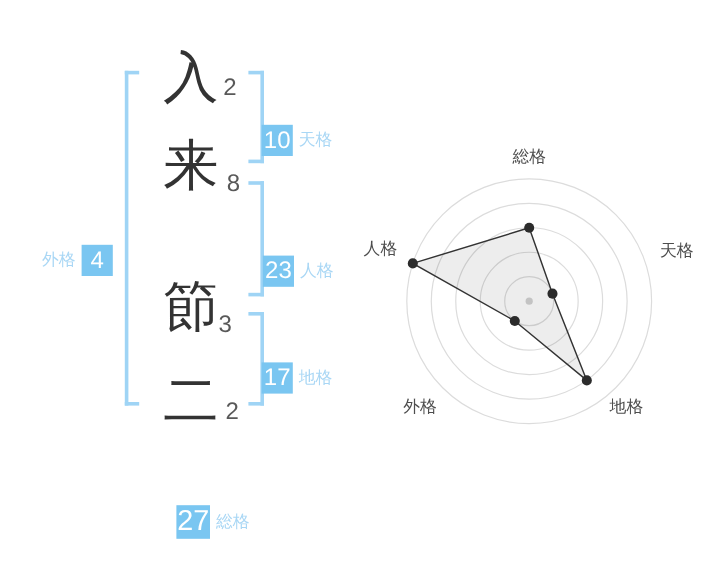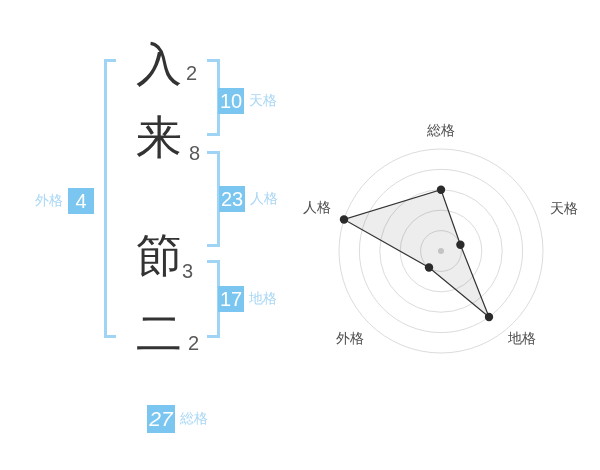--- a/index.html
+++ b/index.html
@@ -45,39 +45,40 @@
   }
   .bracket-tenkaku { top: 59px;  height: 77px; }
   .bracket-jinkaku { top: 151px; height: 96px; }
   .bracket-chikaku { top: 260px; height: 78px; }
   
   .kaku-row {
     position: absolute;
     display: flex;
     align-items: center;
     gap: 5px;
+    margin-top: 16px;
   }
   .kaku-box {
     width: 26px; height: 26px;
     background: #7ac6f1;
     color: #ffffff;
     font-size: 20px;
     display: flex;
     align-items: center;
     justify-content: center;
     flex: 0 0 auto;
   }
-  .kaku-box.big { width: 28px; height: 28px; font-size: 21px; font-style: italic; }
+  .kaku-box.big { width: 28px; height: 28px; font-size: 24px; }
   .kaku-label {
     font-size: 14px;
     color: #a9d7f5;
     white-space: nowrap;
   }
   .row-tenkaku { left: 218px; top: 88px; }
-  .row-jinkaku { left: 219px; top: 186px; }
+  .row-jinkaku { left: 219px; top: 197px; }
   .row-chikaku { left: 218px; top: 286px; }
   .row-gaikaku { left: 35px;  top: 188px; }
   .row-soukaku { left: 147px; top: 405px; }
   
   #radar-svg {
     position: absolute;
     left: 0; top: 0;
     width: 600px; height: 470px;
   }
 </style>

